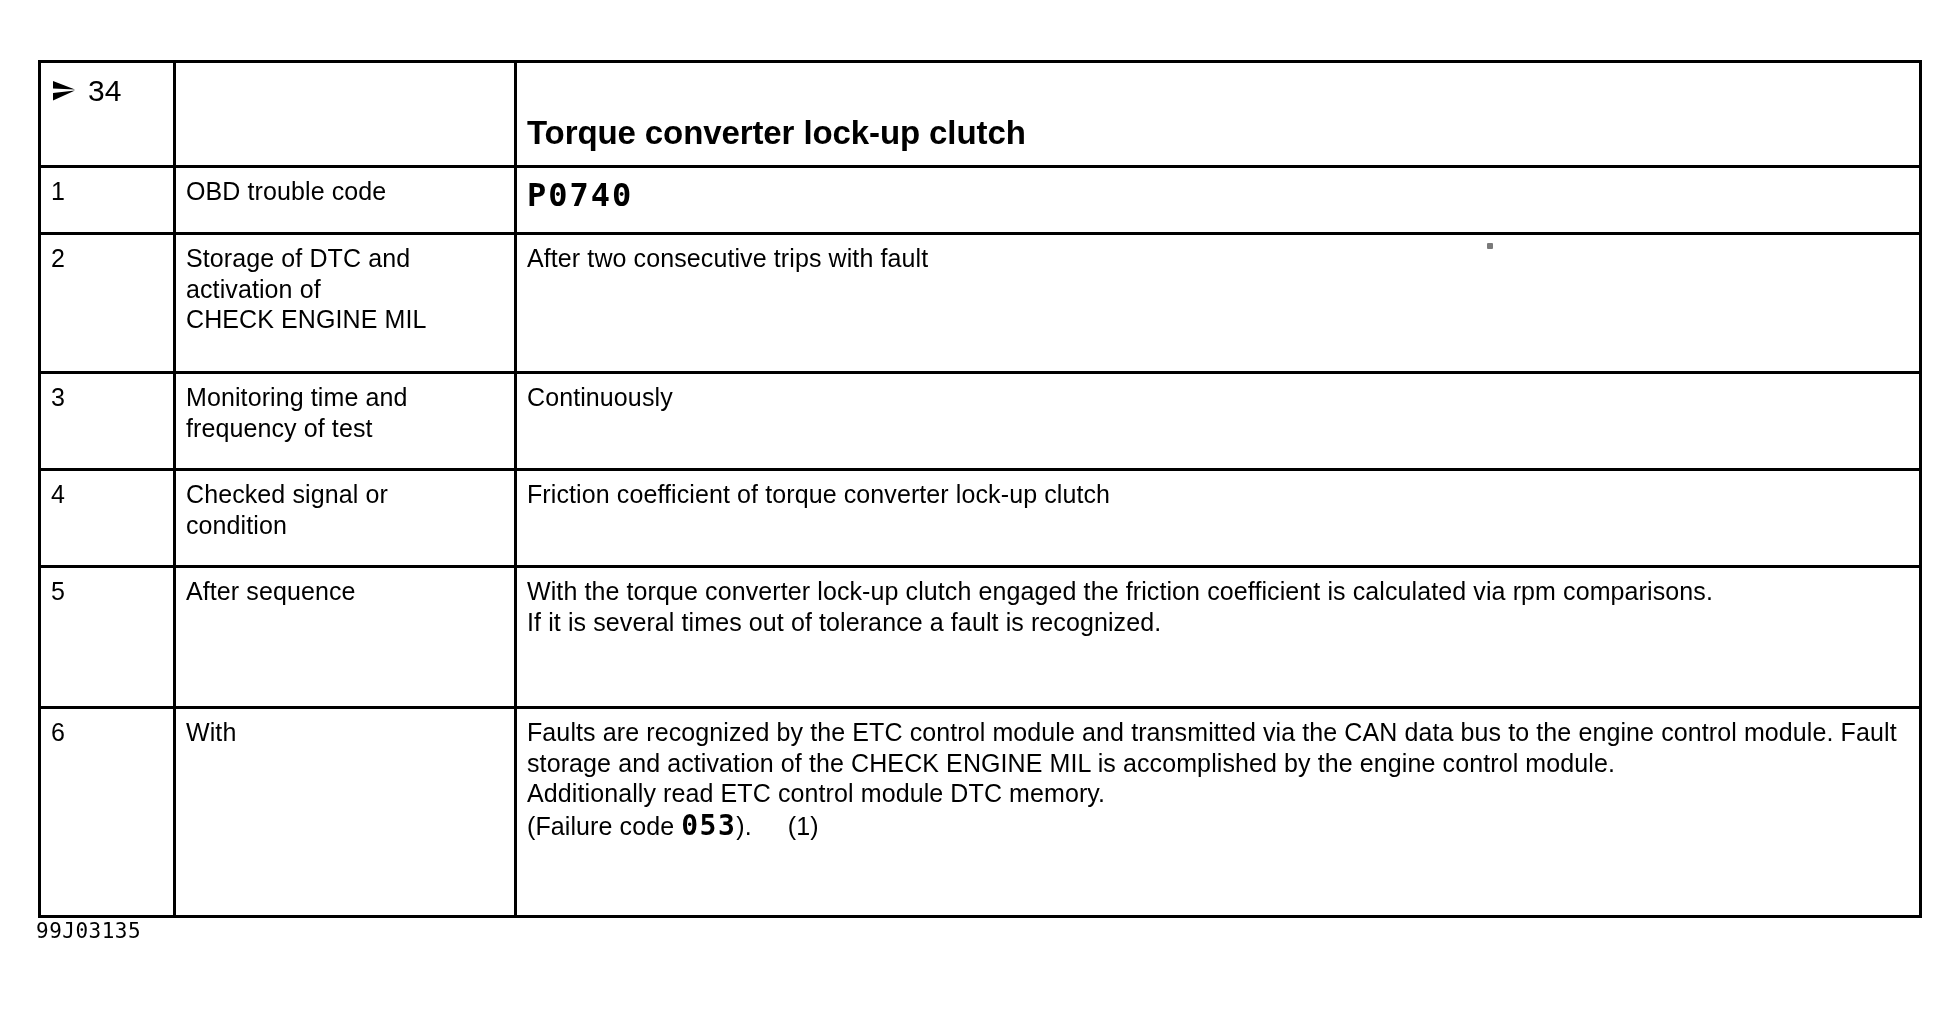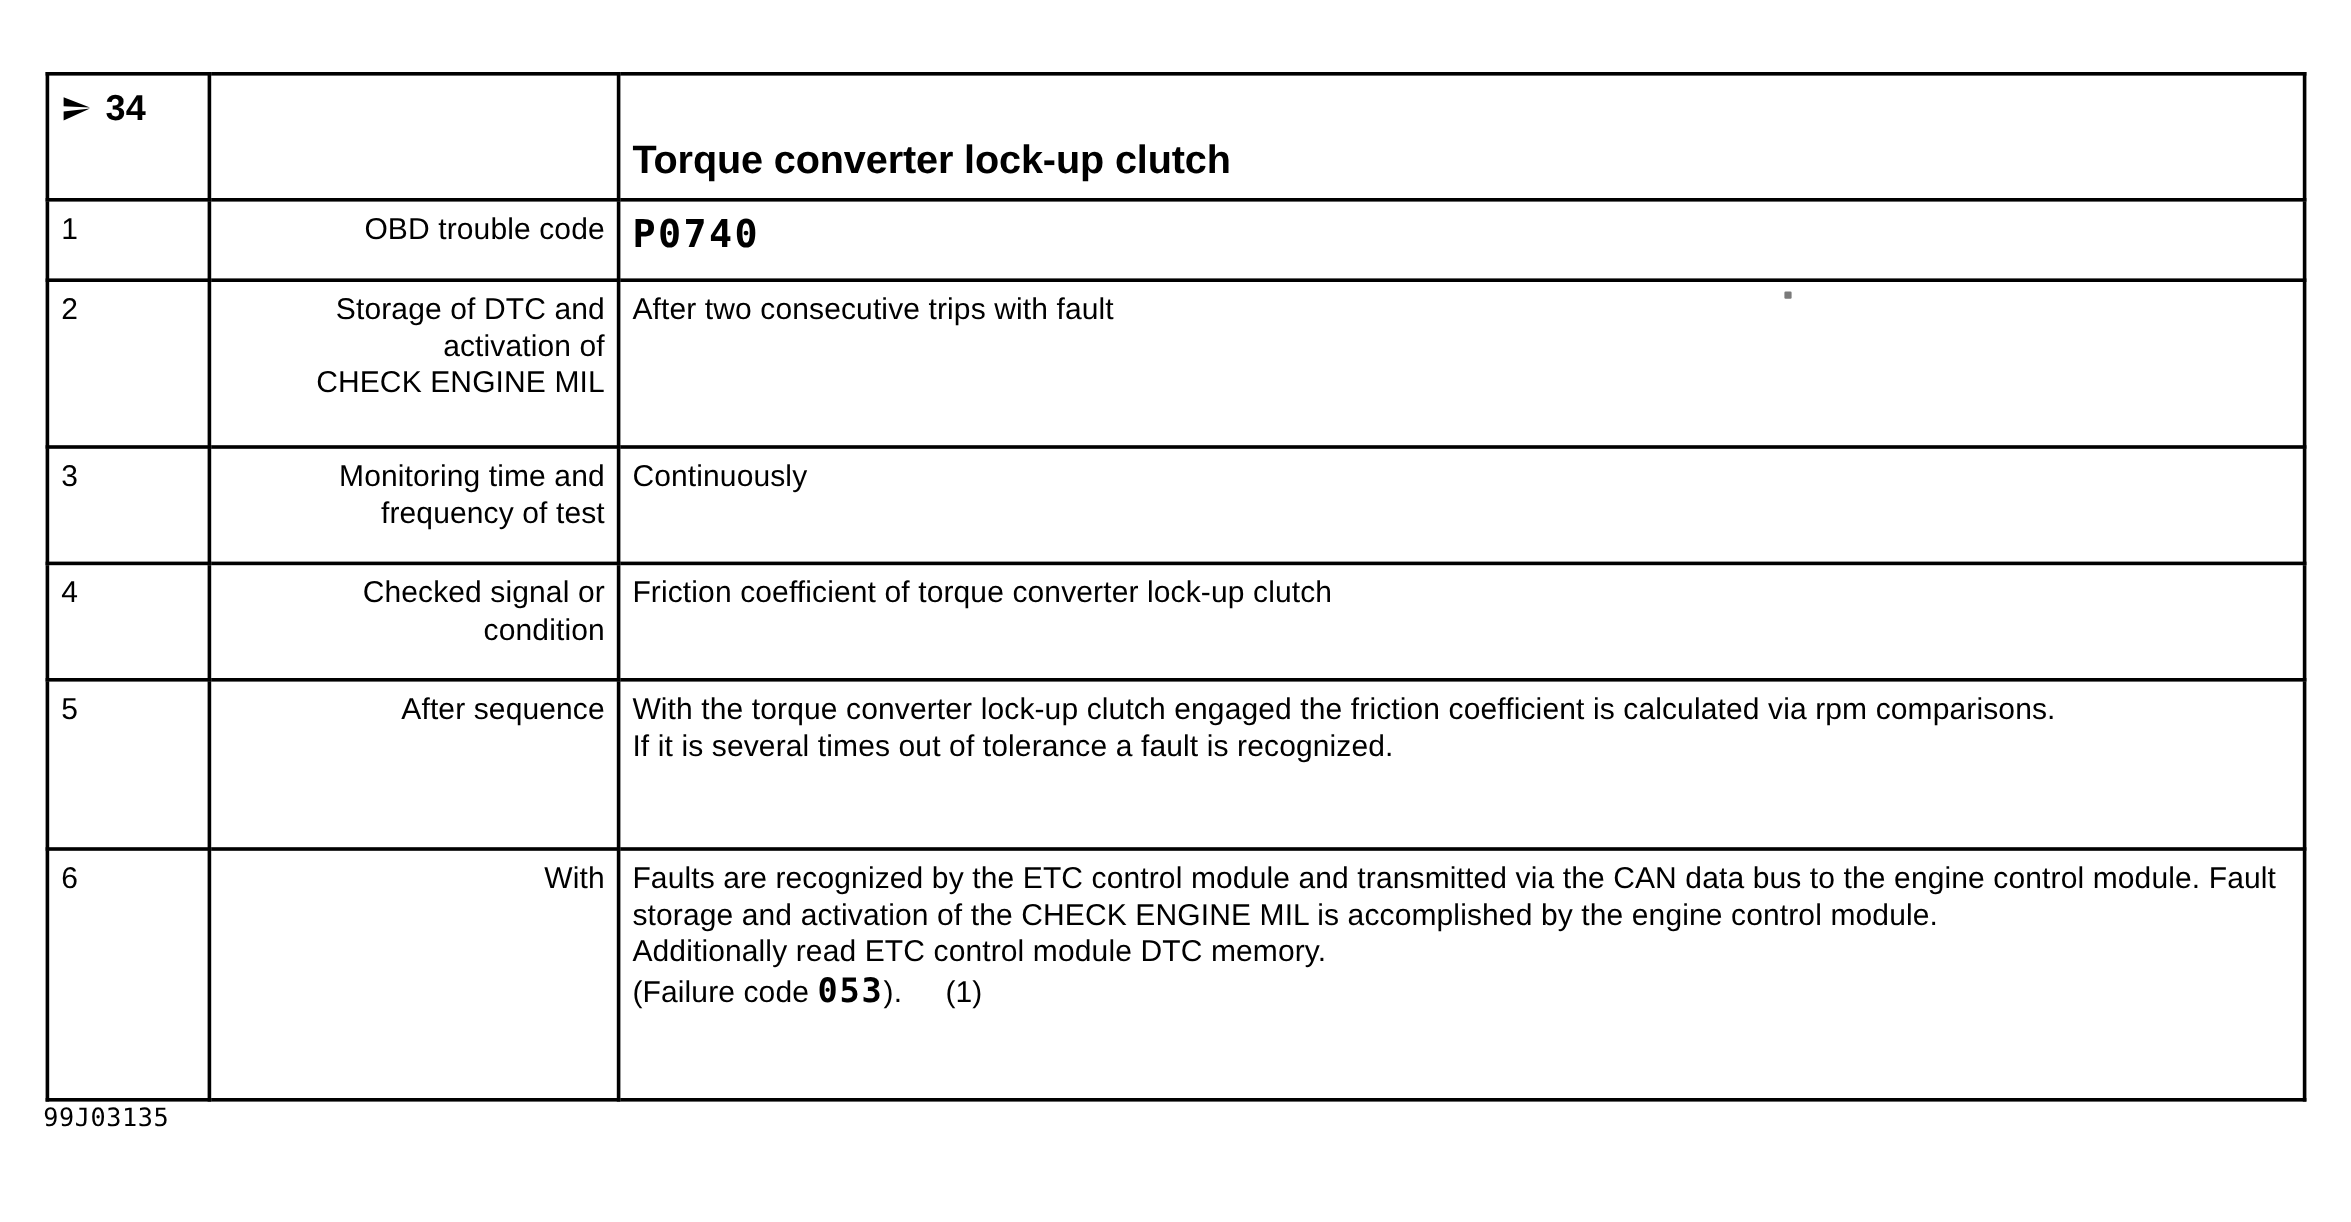--- a/index.html
+++ b/index.html
@@ -36,28 +36,28 @@
   .dtc-table td {
     border: 3px solid #000000;
     vertical-align: top;
     padding: 8px 10px 12px 10px;
     font-size: 25px;
     line-height: 1.22;
     letter-spacing: 0.1px;
   }
 
   .col-idx   { width: 112px; }
-  .col-label { width: 318px; text-align: right; }
+  .col-label { width: 318px; }
   .col-value { width: auto; }
 
   
   .row-header td { height: 62px; padding-top: 10px; }
   .hdr-badge {
     font-size: 30px;
-    font-weight: bold;
+    font-weight: normal;
     white-space: nowrap;
     display: flex;
     align-items: center;
     gap: 7px;
   }
   .chevrons {
     display: inline-block;
     line-height: 0;
   }
   .chevrons svg { display: block; }

